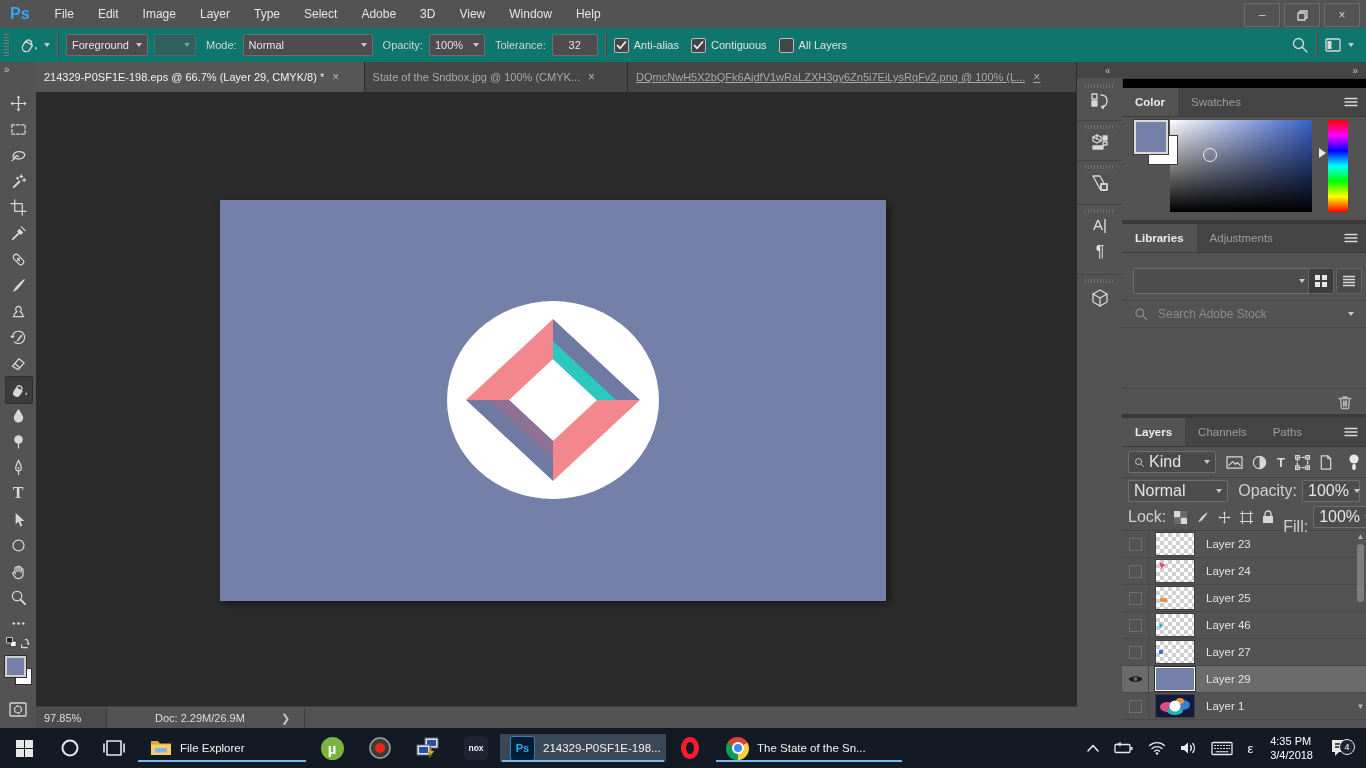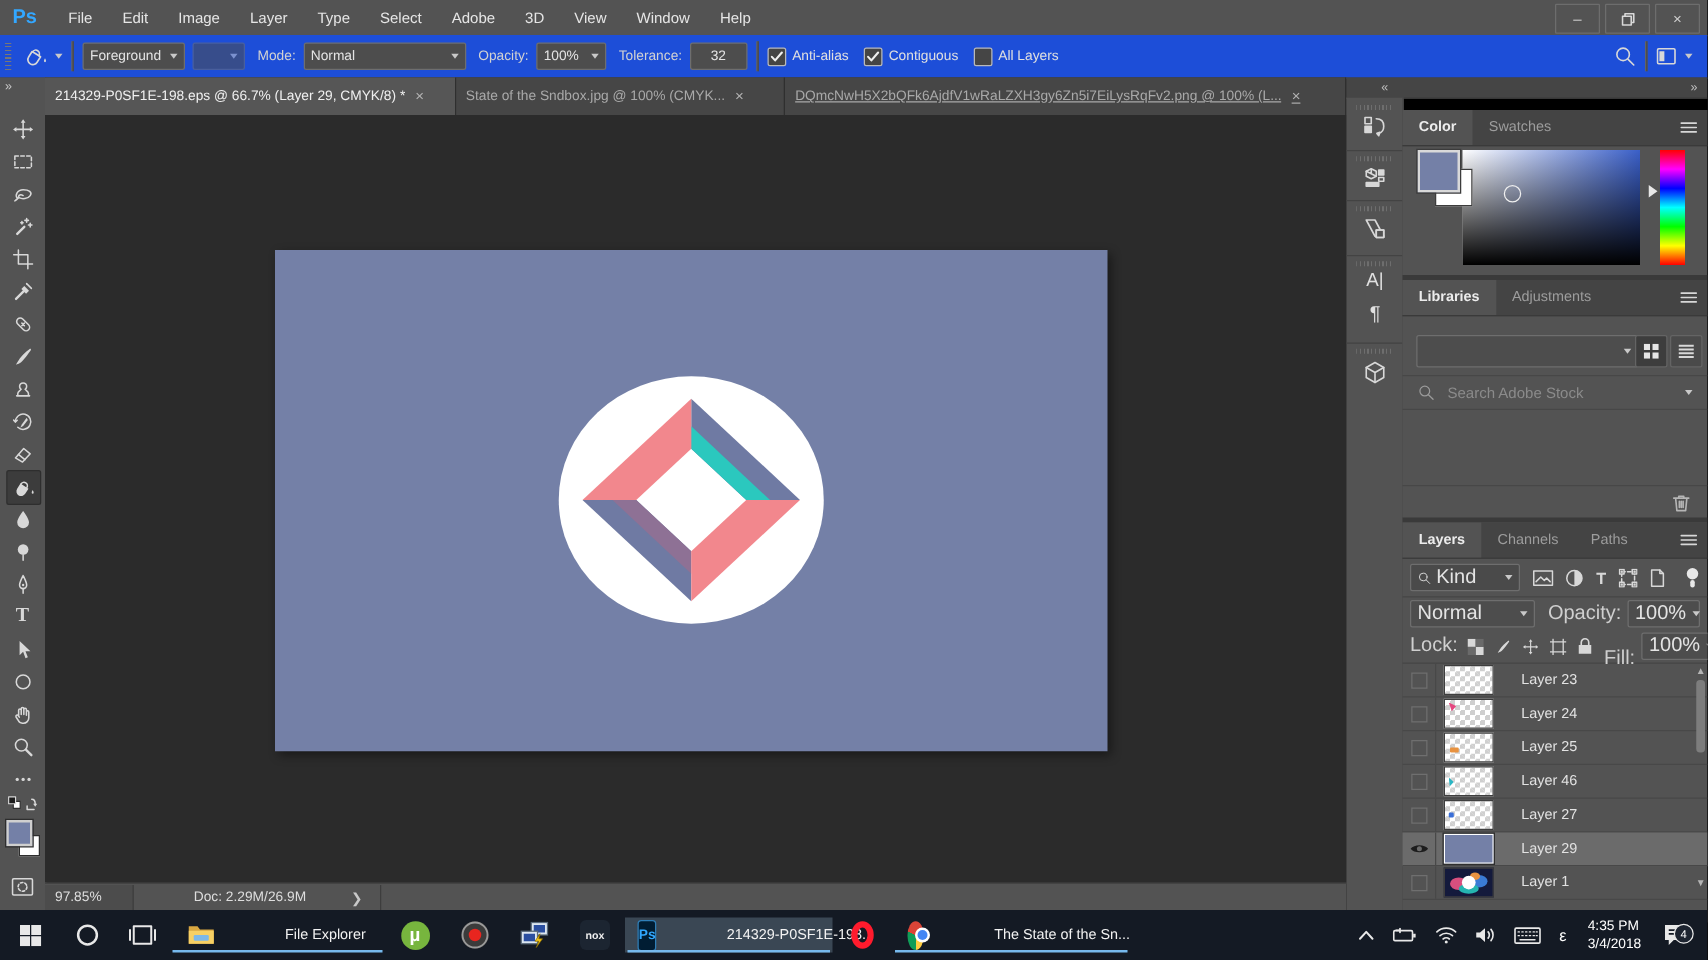--- a/index.html
+++ b/index.html
@@ -12,21 +12,21 @@
   svg.ic{stroke:#d8d8d8;fill:none;stroke-width:1.3;stroke-linecap:round;stroke-linejoin:round;}
 
   
   #menubar{left:0;top:0;width:1366px;height:28px;background:#535353;border-bottom:1px solid #464646;}
   #pslogo{color:#33a7ff;font-weight:bold;font-size:16px;padding:0 13px 0 10px;}
   .menu-item{font-size:12px;color:#e6e6e6;padding:0 12px;height:28px;display:flex;align-items:center;cursor:default;}
   #wincontrols{position:absolute;right:6px;top:3px;display:flex;gap:4px;}
   .winbtn{width:34px;height:22px;border:1px solid #6d6d6d;border-radius:1px;display:flex;align-items:center;justify-content:center;color:#cfcfcf;font-size:12px;}
 
   
-  #optionsbar{left:0;top:28px;width:1366px;height:34px;background:#1d4ed8;border-bottom:1px solid #3c3c3c;display:flex;align-items:center;font-size:11px;}
+  #optionsbar{left:0;top:28px;width:1366px;height:34px;background:#0f766e;border-bottom:1px solid #3c3c3c;display:flex;align-items:center;font-size:11px;}
   .vsep{width:1px;height:24px;background:#636363;border-right:1px solid #464646;margin:0 7px;}
   .dd{background:#4d4d4d;border:1px solid #6e6e6e;border-radius:2px;height:20px;display:flex;align-items:center;justify-content:space-between;padding:0 5px;color:#e4e4e4;}
   .tri{width:0;height:0;border-left:3.5px solid transparent;border-right:3.5px solid transparent;border-top:4px solid #c9c9c9;margin-left:5px;}
   .optlabel{color:#d2d2d2;margin:0 6px 0 10px;}
   .cb{width:13px;height:13px;border:1px solid #b9b9b9;border-radius:2px;background:#454545;position:relative;margin-right:5px;flex:none;}
   .cb svg{position:absolute;left:1px;top:2px;}
   .cblabel{margin-right:12px;color:#e0e0e0;}
   .gripper-v{width:5px;height:22px;margin-left:4px;background:repeating-linear-gradient(#777 0 1px,transparent 1px 3px);}
 
   
@@ -86,32 +86,32 @@
   #libfooter{position:absolute;left:0;top:164px;width:244px;height:26px;border-top:1px solid #474747;}
 
   
   .lrow{position:relative;height:26px;border-bottom:1px solid #484848;display:flex;align-items:center;}
   .lrow.selected{background:#6b6b6b;}
   .eyecell{width:26px;height:26px;border-right:1px solid #484848;display:flex;align-items:center;justify-content:center;flex:none;}
   .eyebox{width:11px;height:11px;border:1px solid #6f6f6f;}
   .lthumb{width:38px;height:22px;margin-left:6px;flex:none;border:1px solid #3e3e3e;position:relative;overflow:hidden;
     background-color:#fff;background-image:linear-gradient(45deg,#cfcfcf 25%,transparent 25%,transparent 75%,#cfcfcf 75%),linear-gradient(45deg,#cfcfcf 25%,transparent 25%,transparent 75%,#cfcfcf 75%);background-size:8px 8px;background-position:0 0,4px 4px;}
   .lthumb.solid{background:#7480A7;border:1px solid #fff;outline:1px solid #2f2f2f;}
-  .lname{margin-left:22px;font-size:11.5px;color:#e2e2e2;white-space:nowrap;}
+  .lname{margin-left:11px;font-size:11.5px;color:#e2e2e2;white-space:nowrap;}
   .mark{position:absolute;border-radius:1px;}
   #layerctl .dd{background:#4a4a4a;}
   .lockic{margin-right:9px;display:flex;}
   #layerlist{position:absolute;left:0;right:0;}
   #lscroll{position:absolute;right:1px;width:9px;}
   #lscroll .sa{color:#b5b5b5;font-size:8px;text-align:center;height:10px;line-height:10px;}
   #lscroll .sthumb{width:7px;height:58px;background:#7d7d7d;border-radius:3px;margin:2px auto;}
 
   
   #taskbar{left:0;top:728px;width:1366px;height:40px;background:#141a24;display:flex;align-items:center;}
-  .tbtn{height:28px;display:flex;align-items:center;justify-content:center;position:relative;gap:48px;}
+  .tbtn{height:28px;display:flex;align-items:center;justify-content:center;position:relative;}
   .tbtn .ul{position:absolute;left:2px;right:2px;bottom:0;height:2px;background:#76b9ed;}
   .tlabel{color:#f2f2f2;font-size:11.5px;margin-left:8px;white-space:nowrap;}
   .trayic{margin:0 7px;display:flex;align-items:center;}
   #clock{color:#fff;font-size:11px;line-height:14px;margin:0 10px;}
   #badge{position:absolute;right:-5px;bottom:2px;width:14px;height:14px;border-radius:50%;background:#1d2430;color:#fff;font-size:9px;display:flex;align-items:center;justify-content:center;border:1px solid #e8e8e8;}
 </style>
 </head>
 <body>
 
 <div id="screen">

